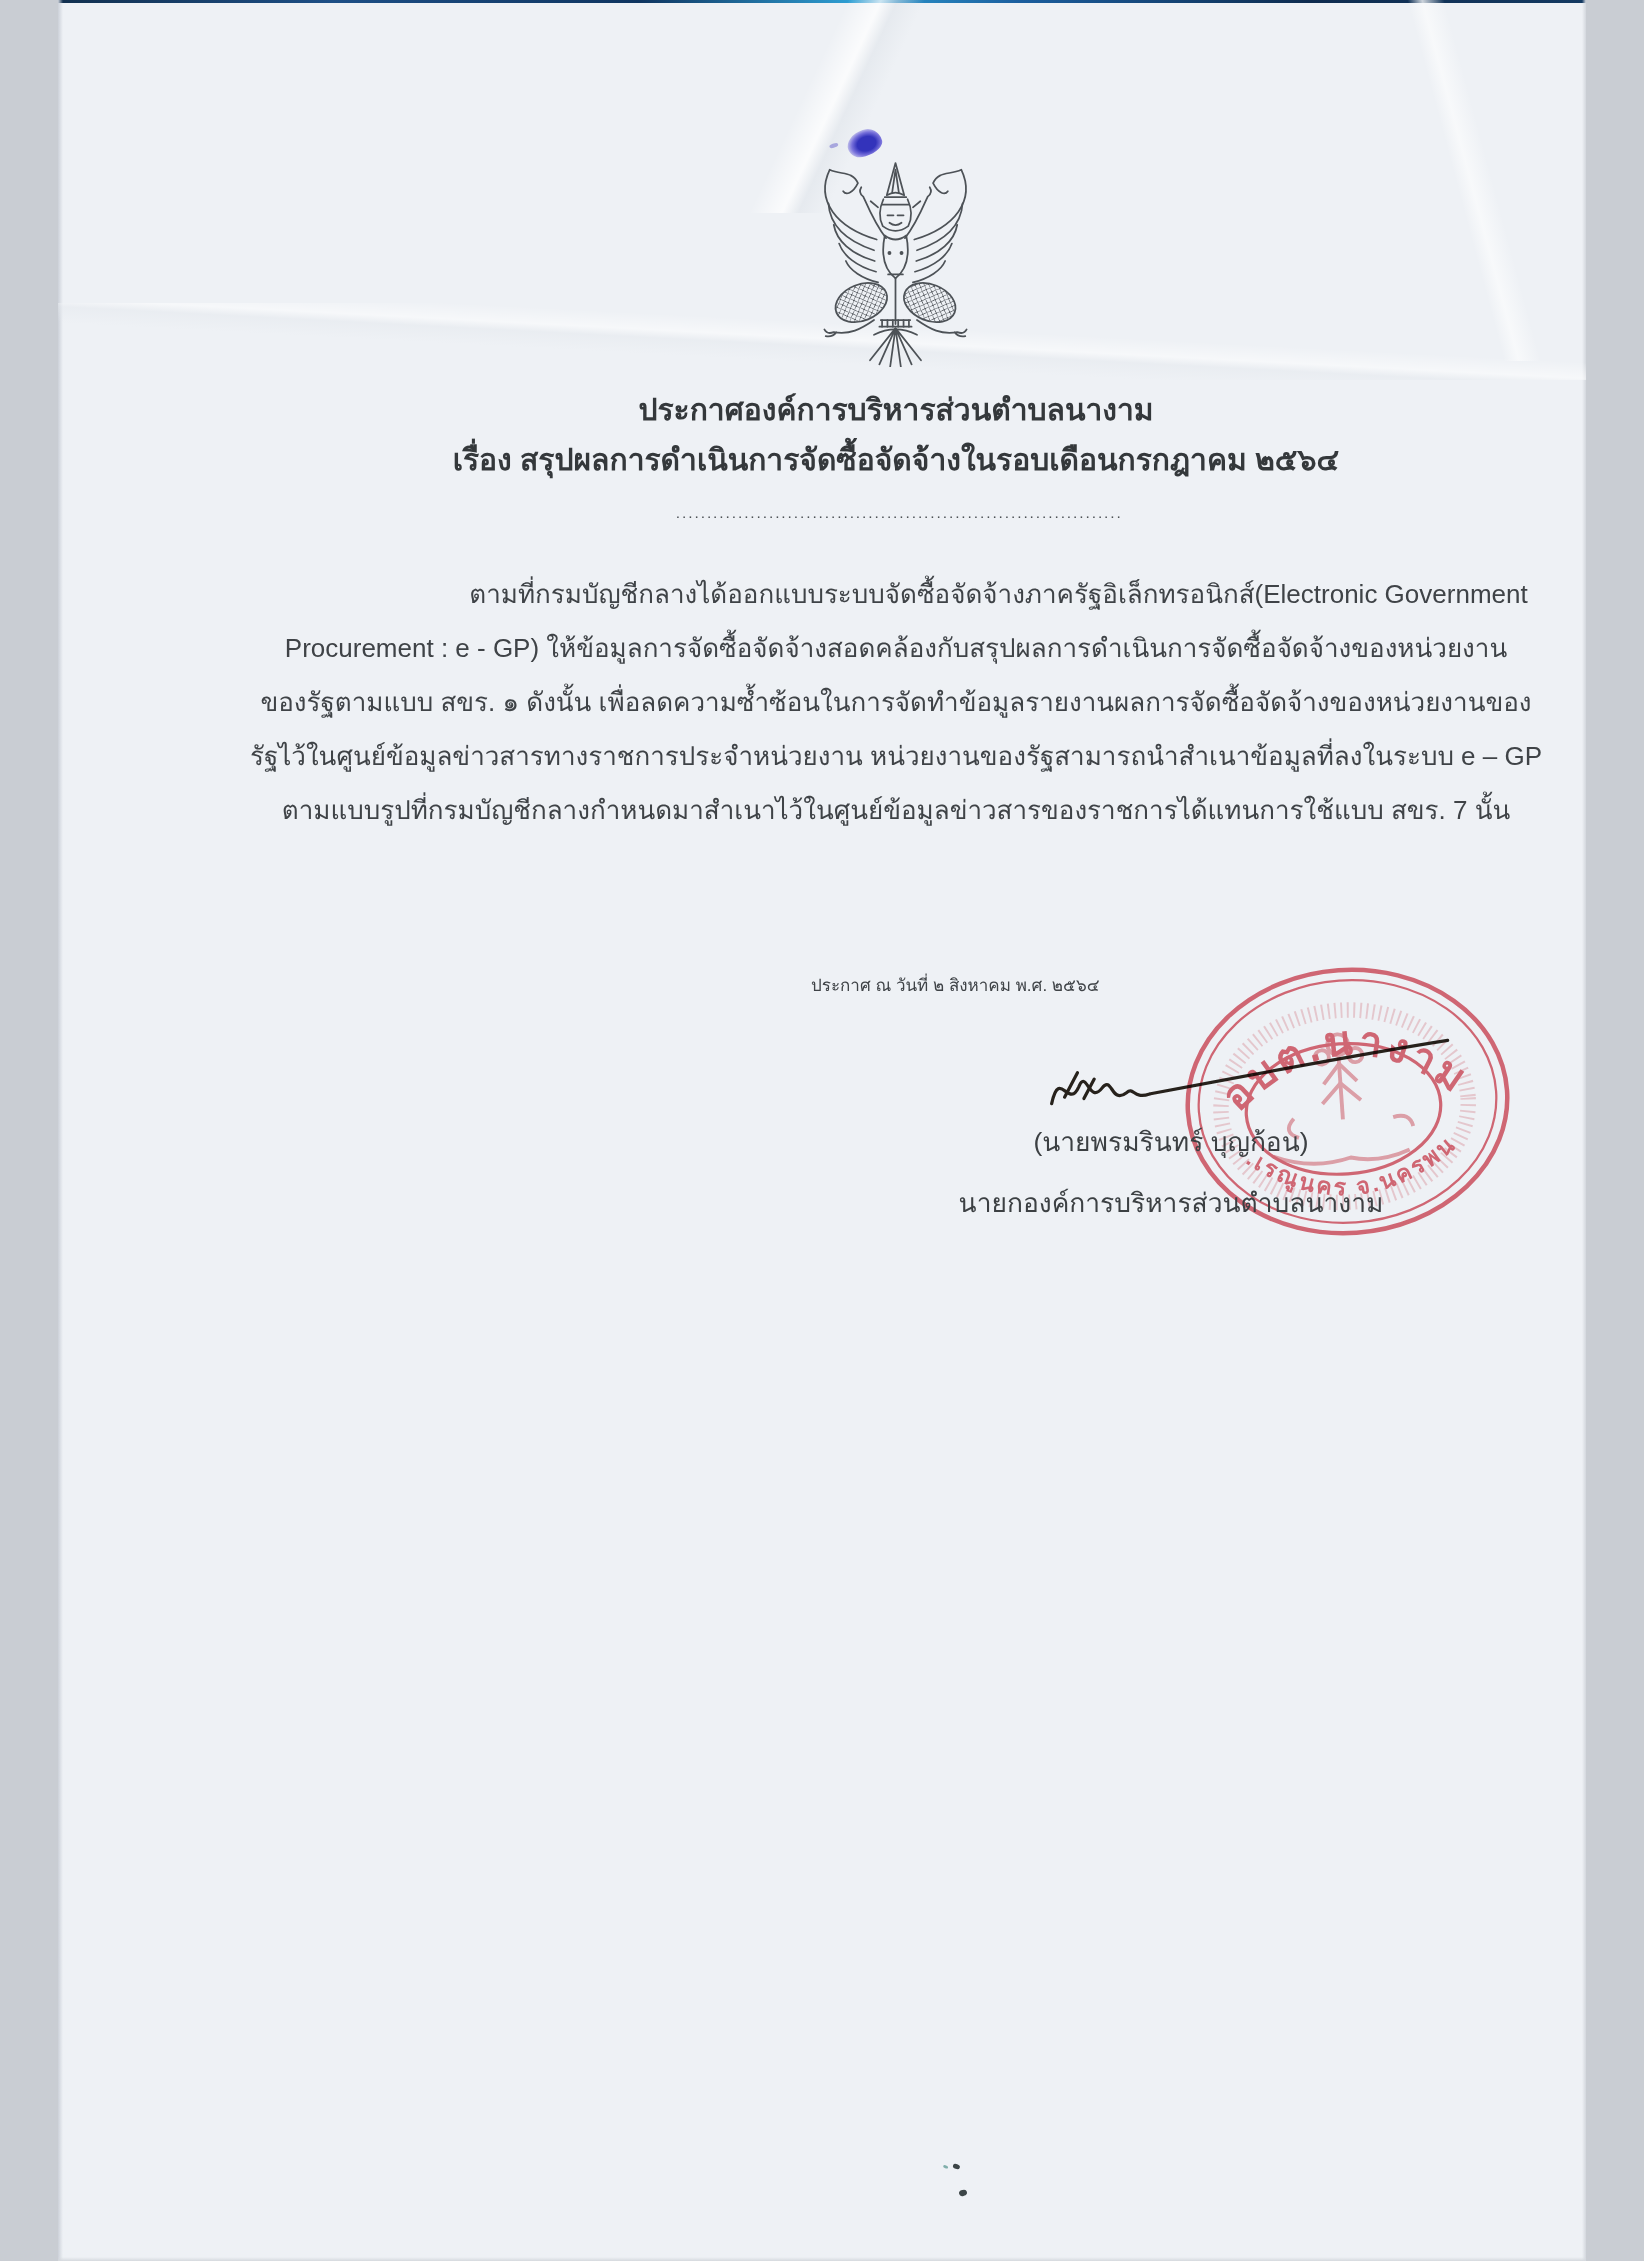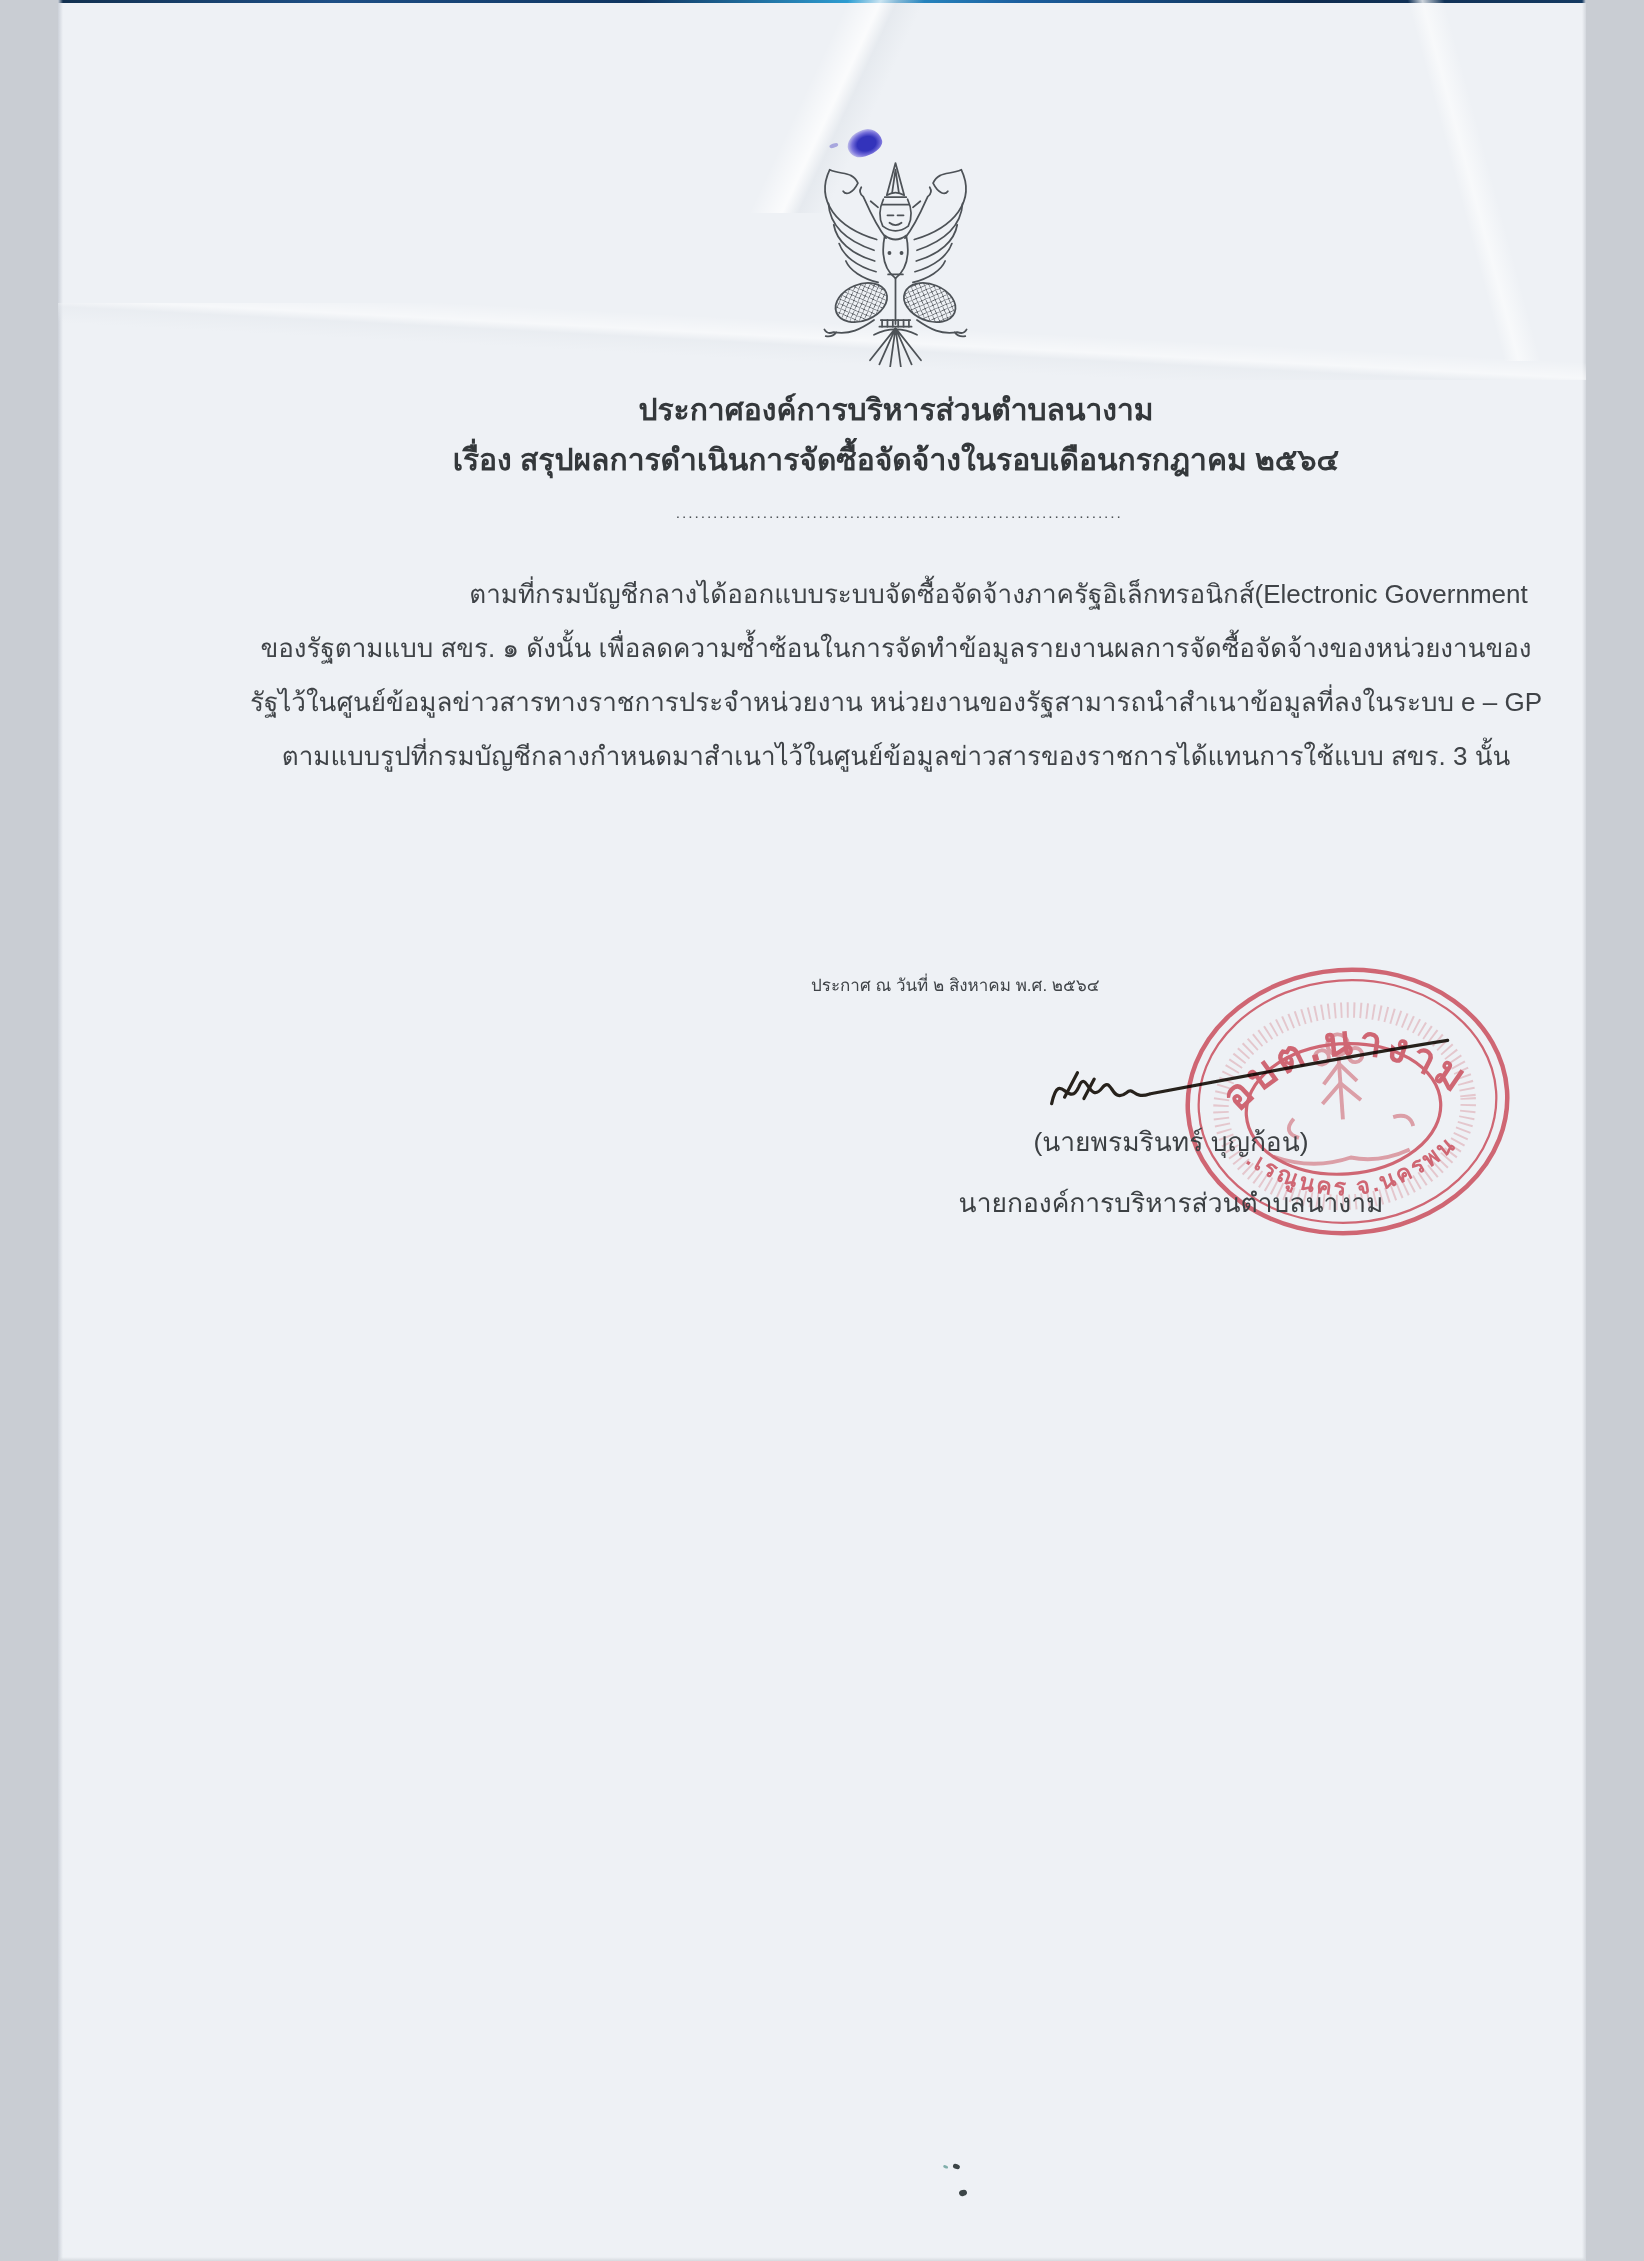--- a/index.html
+++ b/index.html
@@ -131,23 +131,24 @@
       </pattern>
     </defs>
   </svg>
 
   <div class="title-line title-1">ประกาศองค์การบริหารส่วนตำบลนางาม</div>
   <div class="title-line title-2">เรื่อง  สรุปผลการดำเนินการจัดซื้อจัดจ้างในรอบเดือนกรกฎาคม ๒๕๖๔</div>
   <div class="dotted-divider">........................................................................</div>
 
   <div class="para para-1">
     <div class="bline indent">ตามที่กรมบัญชีกลางได้ออกแบบระบบจัดซื้อจัดจ้างภาครัฐอิเล็กทรอนิกส์(Electronic Government</div>
+    <div class="bline">Procurement  : e - GP)  ให้ข้อมูลการจัดซื้อจัดจ้างสอดคล้องกับสรุปผลการดำเนินการจัดซื้อจัดจ้างของหน่วยงาน</div>
     <div class="bline">ของรัฐตามแบบ สขร. ๑  ดังนั้น  เพื่อลดความซ้ำซ้อนในการจัดทำข้อมูลรายงานผลการจัดซื้อจัดจ้างของหน่วยงานของ</div>
     <div class="bline">รัฐไว้ในศูนย์ข้อมูลข่าวสารทางราชการประจำหน่วยงาน  หน่วยงานของรัฐสามารถนำสำเนาข้อมูลที่ลงในระบบ e – GP</div>
-    <div class="bline">ตามแบบรูปที่กรมบัญชีกลางกำหนดมาสำเนาไว้ในศูนย์ข้อมูลข่าวสารของราชการได้แทนการใช้แบบ  สขร. 3 นั้น</div>
+    <div class="bline">ตามแบบรูปที่กรมบัญชีกลางกำหนดมาสำเนาไว้ในศูนย์ข้อมูลข่าวสารของราชการได้แทนการใช้แบบ  สขร. 7 นั้น</div>
   </div>
 
 
   <div class="date-line">ประกาศ ณ วันที่  ๒  สิงหาคม  พ.ศ. ๒๕๖๔</div>
 
   <svg class="stamp" viewBox="0 0 522 442">
     <g stroke="#d8505e" fill="none">
       <ellipse cx="261" cy="221" rx="248" ry="204" stroke-width="7"></ellipse>
       <ellipse cx="261" cy="221" rx="231" ry="188" stroke-width="3.5"></ellipse>
       <ellipse cx="254" cy="232" rx="151" ry="101" stroke-width="5"></ellipse>

